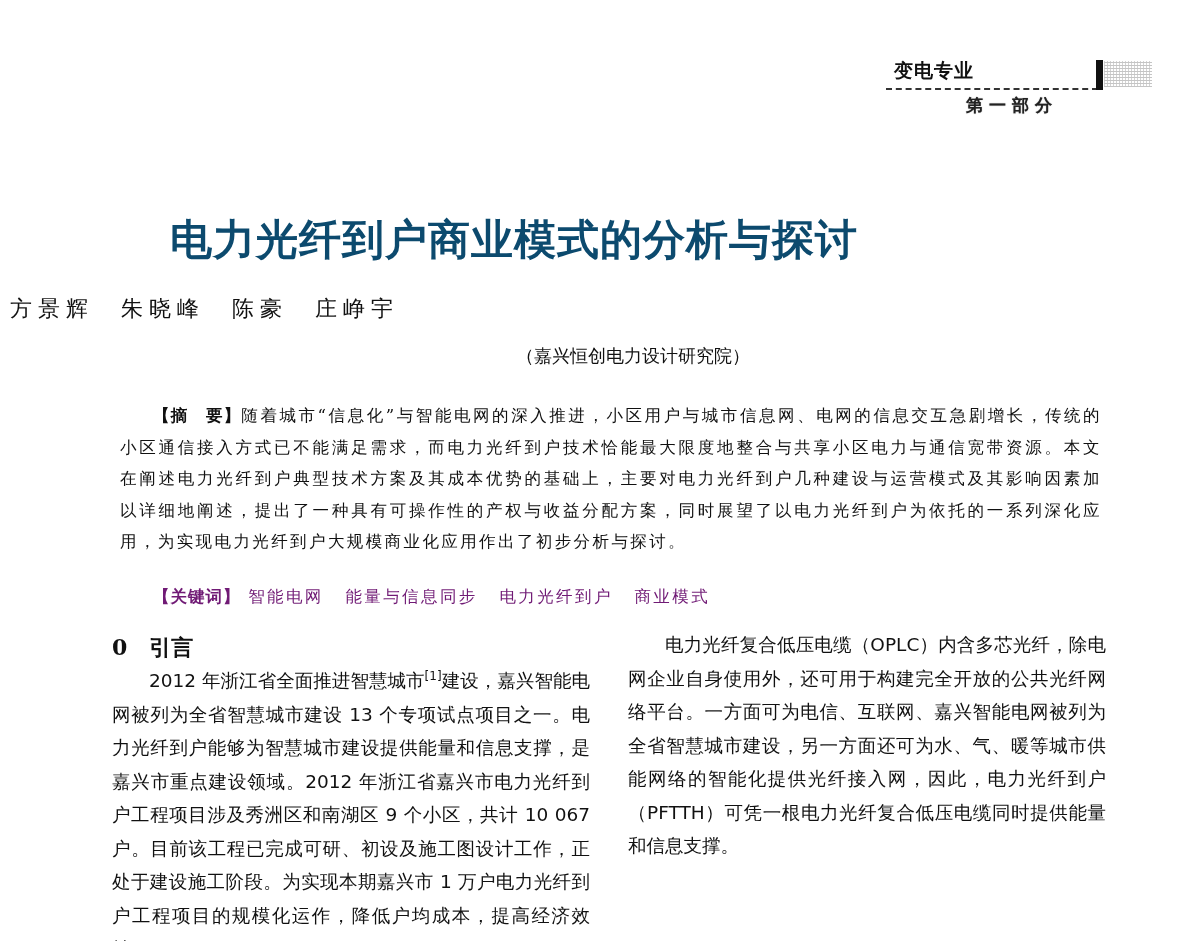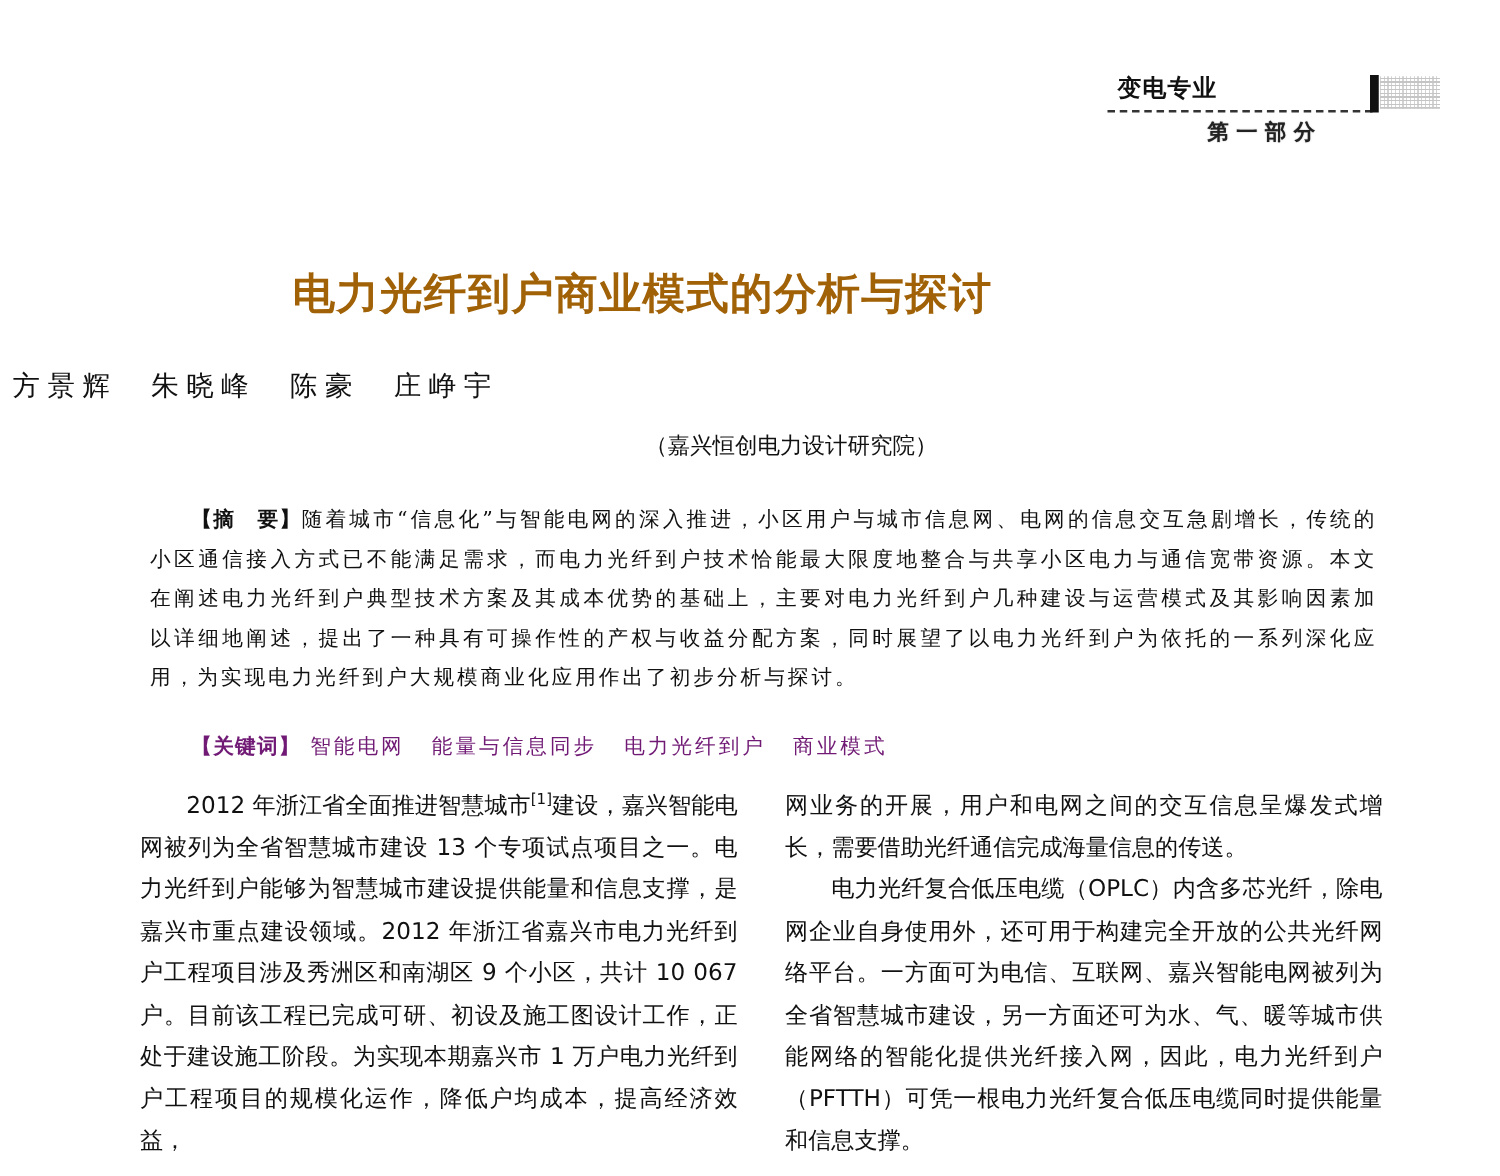--- a/index.html
+++ b/index.html
@@ -69,23 +69,23 @@
       text-shadow: 0 0 1px #777;
     }
     .title {
       position: absolute;
       left: 0;
       top: 212px;
       width: 1028px;
       text-align: center;
       font-family: "DejaVu Serif", "Liberation Serif", serif;
       font-weight: bold;
-      font-size: 34px;
+      font-size: 42px;
       letter-spacing: 1px;
-      color: #a16207;
+      color: #0c4a6e;
     }
     .authors {
       position: absolute;
       left: 0;
       top: 294px;
       width: 1200px;
       text-align: left;
       font-size: 22px;
       color: #111;
     }
@@ -186,19 +186,21 @@
 
 <div class="keywords">
   <span class="keywords-label">【关键词】</span>
   <span class="kw">智能电网</span>
   <span class="kw">能量与信息同步</span>
   <span class="kw">电力光纤到户</span>
   <span class="kw">商业模式</span>
 </div>
 
 <div class="col col-left">
+  <div class="sec-heading">
+    <span class="num">0</span><span>引言</span>
+  </div>
   <p><span>2012 年浙江省全面推进智慧城市</span><sup>[1]</sup><span>建设，嘉兴智能电网被列为全省智慧城市建设 13 个专项试点项目之一。电力光纤到户能够为智慧城市建设提供能量和信息支撑，是嘉兴市重点建设领域。2012 年浙江省嘉兴市电力光纤到户工程项目涉及秀洲区和南湖区 9 个小区，共计 10 067 户。目前该工程已完成可研、初设及施工图设计工作，正处于建设施工阶段。为实现本期嘉兴市 1 万户电力光纤到户工程项目的规模化运作，降低户均成本，提高经济效益，</span></p>
 </div>
 
 <div class="col col-right">
-  <p class="cont">网业务的开展，用户和电网之间的交互信息呈爆发式增长，需要借助光纤通信完成海量信息的传送。</p>
   <p>电力光纤复合低压电缆（OPLC）内含多芯光纤，除电网企业自身使用外，还可用于构建完全开放的公共光纤网络平台。一方面可为电信、互联网、嘉兴智能电网被列为全省智慧城市建设，另一方面还可为水、气、暖等城市供能网络的智能化提供光纤接入网，因此，电力光纤到户（PFTTH）可凭一根电力光纤复合低压电缆同时提供能量和信息支撑。</p>
 </div>
 
 </body></html>

